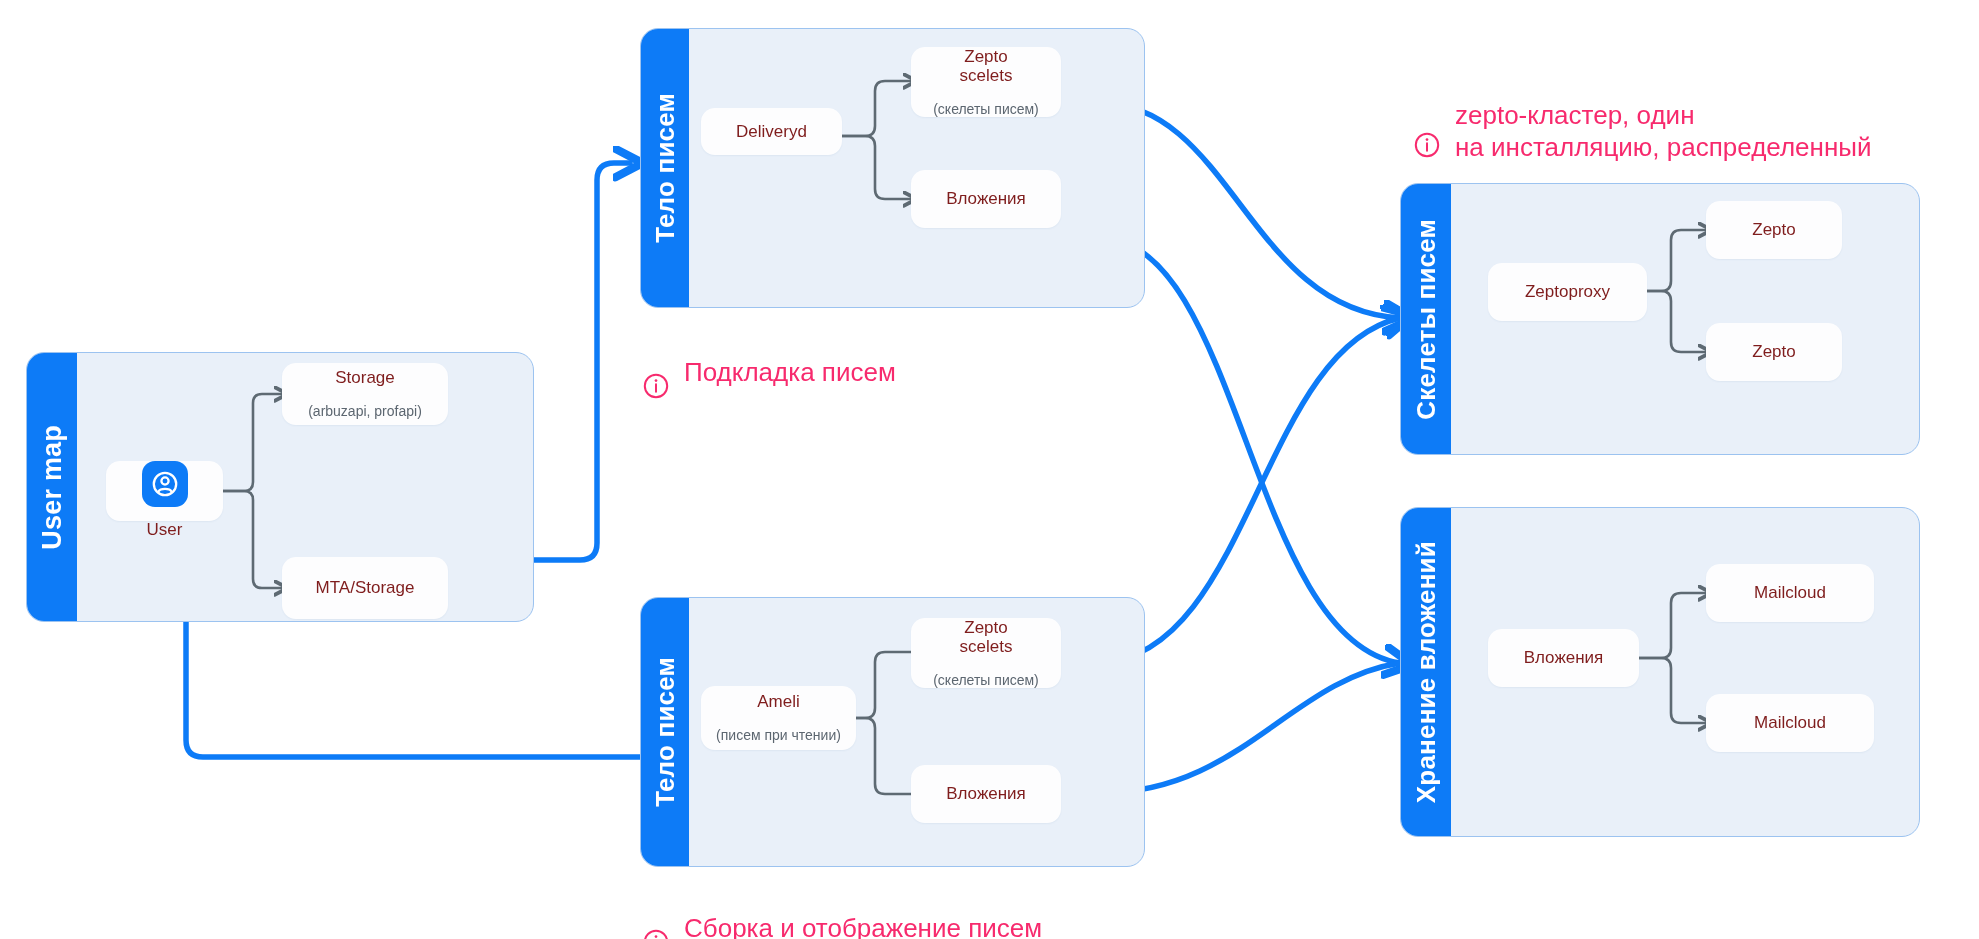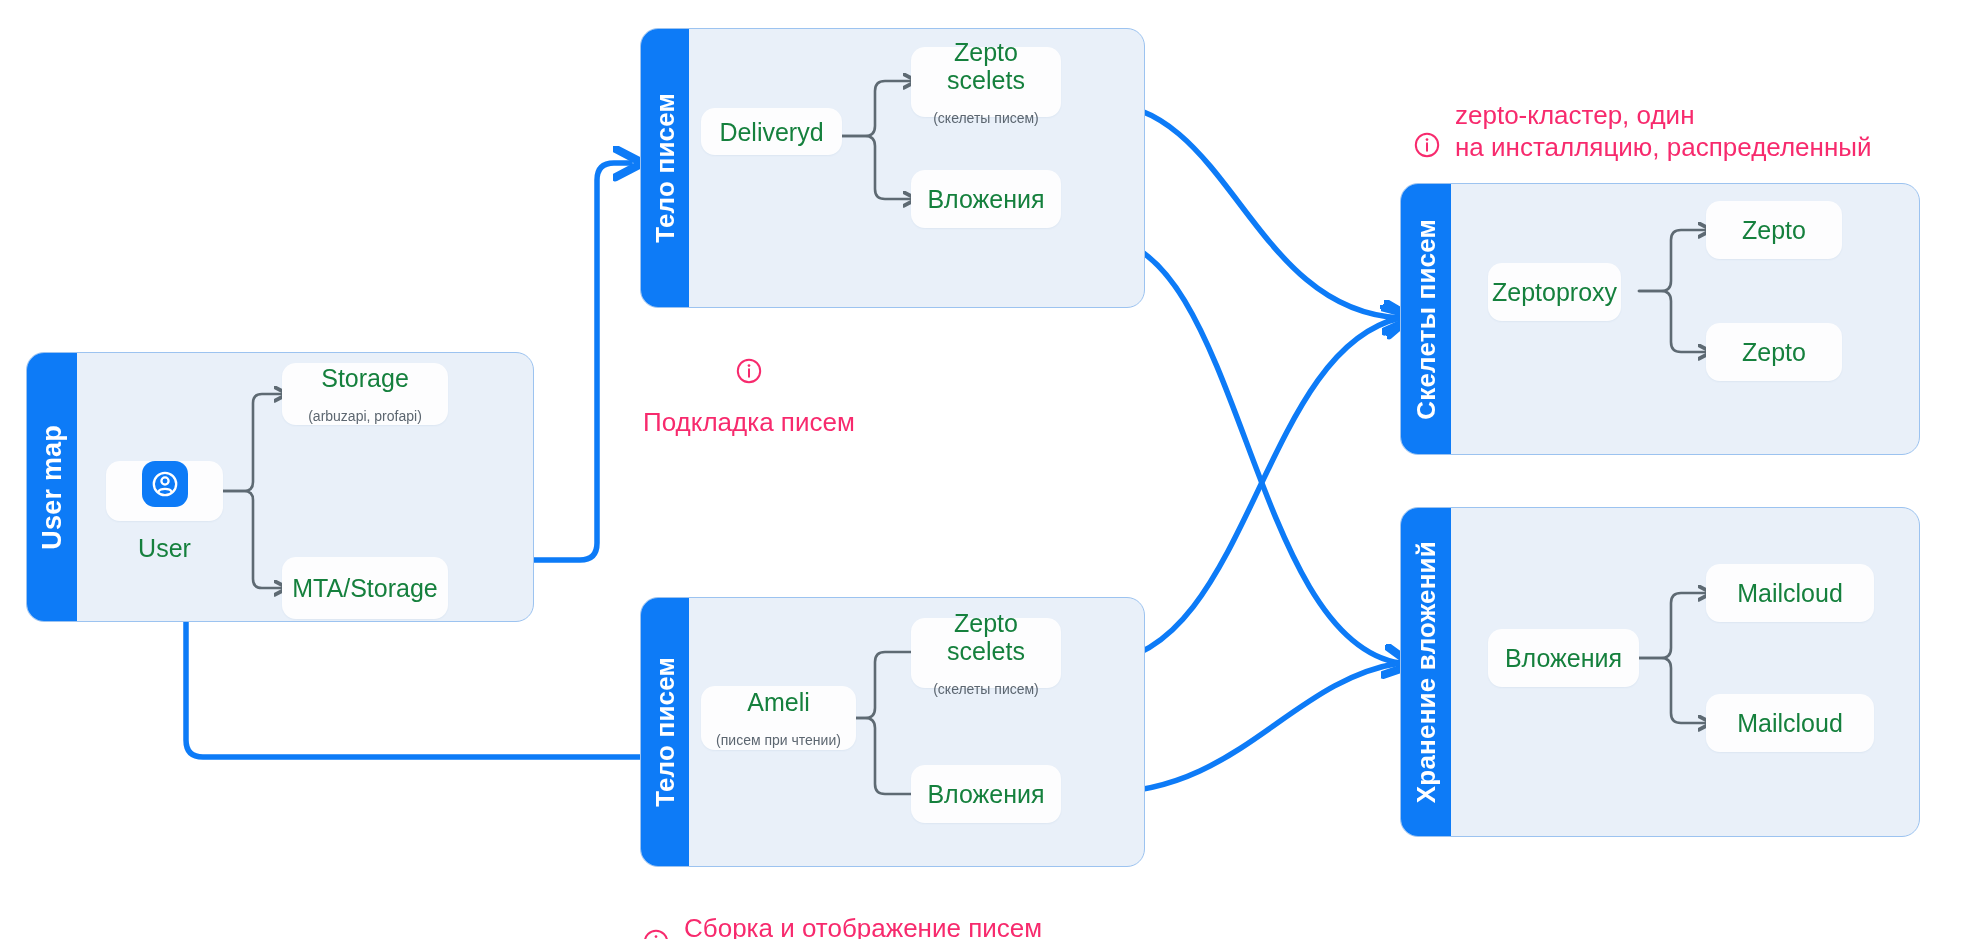--- a/index.html
+++ b/index.html
@@ -50,26 +50,26 @@
     border-radius:14px;
     color:#1478f0;
     display:flex;
     flex-direction:column;
     align-items:center;
     justify-content:center;
     text-align:center;
     line-height:1.12;
     box-shadow:0 1px 2px rgba(40,80,140,.06);
   }
-  .node .main{font-size:25px;font-weight:400;color:#15803d;white-space:nowrap;}
+  .node .main{font-size:17px;font-weight:400;color:#7f1d1d;white-space:nowrap;}
   .node .main.wrap{white-space:normal;}
   .node .sub{font-size:14px;color:#5c6670;margin-top:17px;white-space:nowrap;}
 
   
-  .node.user-node{gap:27px;justify-content:flex-start;}
+  .node.user-node{gap:13px;justify-content:flex-start;}
   .avatar-ico{
     width:46px;height:46px;border-radius:13px;background:#0d7bf7;
     display:flex;align-items:center;justify-content:center;flex:0 0 auto;
   }
 
   
   .note{
     position:absolute;
     display:flex;
     align-items:center;
@@ -227,21 +227,21 @@
       <svg class="wires" viewBox="0 0 470 272" style="width:470px;height:272px;">
         <defs>
           <marker id="gray4" markerWidth="7" markerHeight="7" refX="3.2" refY="3.1" orient="auto" markerUnits="strokeWidth">
             <path d="M0.4,0.5 L5.4,3.1 L0.4,5.7" fill="none" stroke="#5e6a73" stroke-width="1.5" stroke-linecap="round" stroke-linejoin="round"></path>
           </marker>
         </defs>
         <path class="inner-wire" d="M 188 107 L 210 107 Q 220 107 220 97 L 220 56 Q 220 46 230 46 L 255 46" marker-end="url(#gray4)"></path>
         <path class="inner-wire" d="M 188 107 L 210 107 Q 220 107 220 117 L 220 158 Q 220 168 230 168 L 255 168" marker-end="url(#gray4)"></path>
       </svg>
 
-      <div class="node" style="left:37px;top:79px;width:133px;height:58px;">
+      <div class="node" style="left:37px;top:79px;width:159px;height:58px;">
         <div class="main">Zeptoproxy</div>
       </div>
 
       <div class="node" style="left:255px;top:17px;width:136px;height:58px;">
         <div class="main">Zepto</div>
       </div>
 
       <div class="node" style="left:255px;top:139px;width:136px;height:58px;">
         <div class="main">Zepto</div>
       </div>
@@ -285,21 +285,21 @@
       <svg width="26" height="26" viewBox="0 0 26 26" aria-hidden="true">
         <circle cx="13" cy="13" r="11.2" fill="none" stroke="#f72a6d" stroke-width="2"></circle>
         <circle cx="13" cy="7.6" r="1.35" fill="#f72a6d"></circle>
         <path d="M13 11.3 L13 18.8" stroke="#f72a6d" stroke-width="2" stroke-linecap="round"></path>
       </svg>
     </span>
     <span>zepto-кластер, один
 на инсталляцию, распределенный</span>
   </div>
 
-  <div class="note" style="left:643px;top:322px;flex-direction:column;">
+  <div class="note" style="left:643px;top:337px;">
     <span class="i-ico">
       <svg width="26" height="26" viewBox="0 0 26 26" aria-hidden="true">
         <circle cx="13" cy="13" r="11.2" fill="none" stroke="#f72a6d" stroke-width="2"></circle>
         <circle cx="13" cy="7.6" r="1.35" fill="#f72a6d"></circle>
         <path d="M13 11.3 L13 18.8" stroke="#f72a6d" stroke-width="2" stroke-linecap="round"></path>
       </svg>
     </span>
     <span>Подкладка писем</span>
   </div>
 

